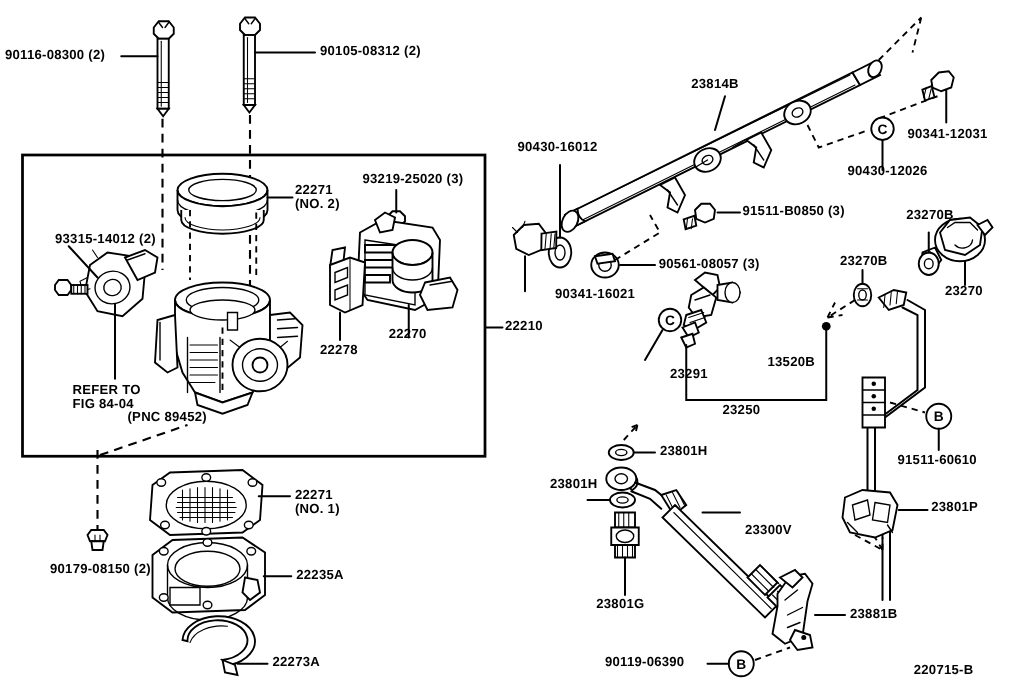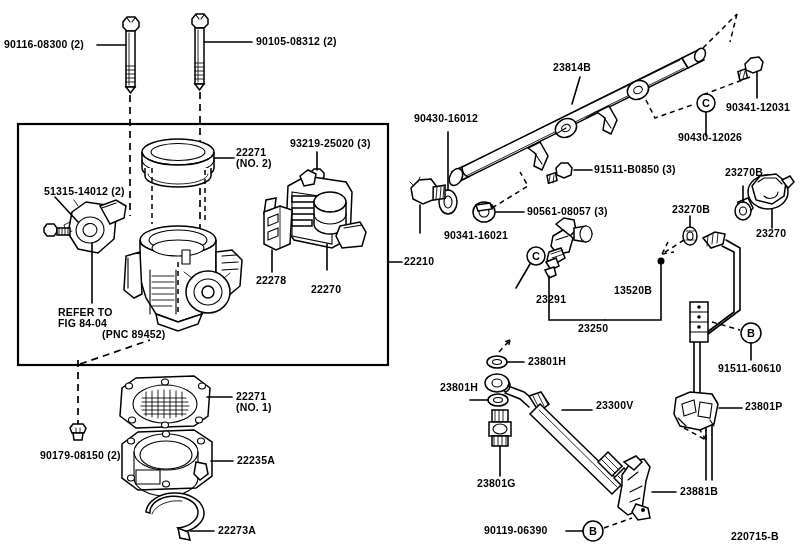--- a/index.html
+++ b/index.html
@@ -451,27 +451,27 @@
 
   </svg>
 
   <div class="lbl" style="left:4px; top:39px;">90116-08300 (2)</div>
   <div class="lbl" style="left:256px; top:36px;">90105-08312 (2)</div>
 
   <div class="lbl" style="left:236px; top:147px;">22271</div>
   <div class="lbl" style="left:236px; top:158px;">(NO. 2)</div>
 
   <div class="lbl" style="left:290px; top:138px;">93219-25020 (3)</div>
-  <div class="lbl" style="left:44px; top:186px;">51315-14012 (2)</div>
+  <div class="lbl" style="left:44px; top:186px;">93315-14012 (2)</div>
 
   <div class="lbl" style="left:58px; top:307px;">REFER TO</div>
   <div class="lbl" style="left:58px; top:318px;">FIG 84-04</div>
   <div class="lbl" style="left:58px; top:329px;padding-left:44px;">(PNC 89452)</div>
 
-  <div class="lbl" style="left:311px; top:284px;text-align:center;">22270</div>
+  <div class="lbl" style="left:311px; top:262px;text-align:center;">22270</div>
   <div class="lbl" style="left:256px; top:275px;">22278</div>
   <div class="lbl" style="left:404px; top:256px;">22210</div>
 
   <div class="lbl" style="left:236px; top:391px;">22271</div>
   <div class="lbl" style="left:236px; top:402px;">(NO. 1)</div>
   <div class="lbl" style="left:40px; top:450px;">90179-08150 (2)</div>
   <div class="lbl" style="left:237px; top:455px;">22235A</div>
   <div class="lbl" style="left:218px; top:525px;">22273A</div>
 
   <div class="lbl" style="left:553px; top:62px;">23814B</div>
@@ -488,19 +488,19 @@
 
   <div class="lbl" style="left:725px; top:167px;">23270B</div>
   <div class="lbl" style="left:672px; top:204px;">23270B</div>
   <div class="lbl" style="left:756px; top:228px;">23270</div>
   <div class="lbl" style="left:718px; top:363px;">91511-60610</div>
   <div class="lbl" style="left:745px; top:401px;">23801P</div>
 
   <div class="lbl" style="left:528px; top:356px;">23801H</div>
   <div class="lbl" style="left:440px; top:382px;">23801H</div>
   <div class="lbl" style="left:477px; top:478px;">23801G</div>
-  <div class="lbl" style="left:596px; top:400px;">23300V</div>
+  <div class="lbl" style="left:596px; top:419px;">23300V</div>
   <div class="lbl" style="left:680px; top:486px;">23881B</div>
   <div class="lbl" style="left:484px; top:525px;">90119-06390</div>
 
   <div class="lbl" style="left:731px; top:531px;">220715-B</div>
 
 </div>
 
 </body></html>

